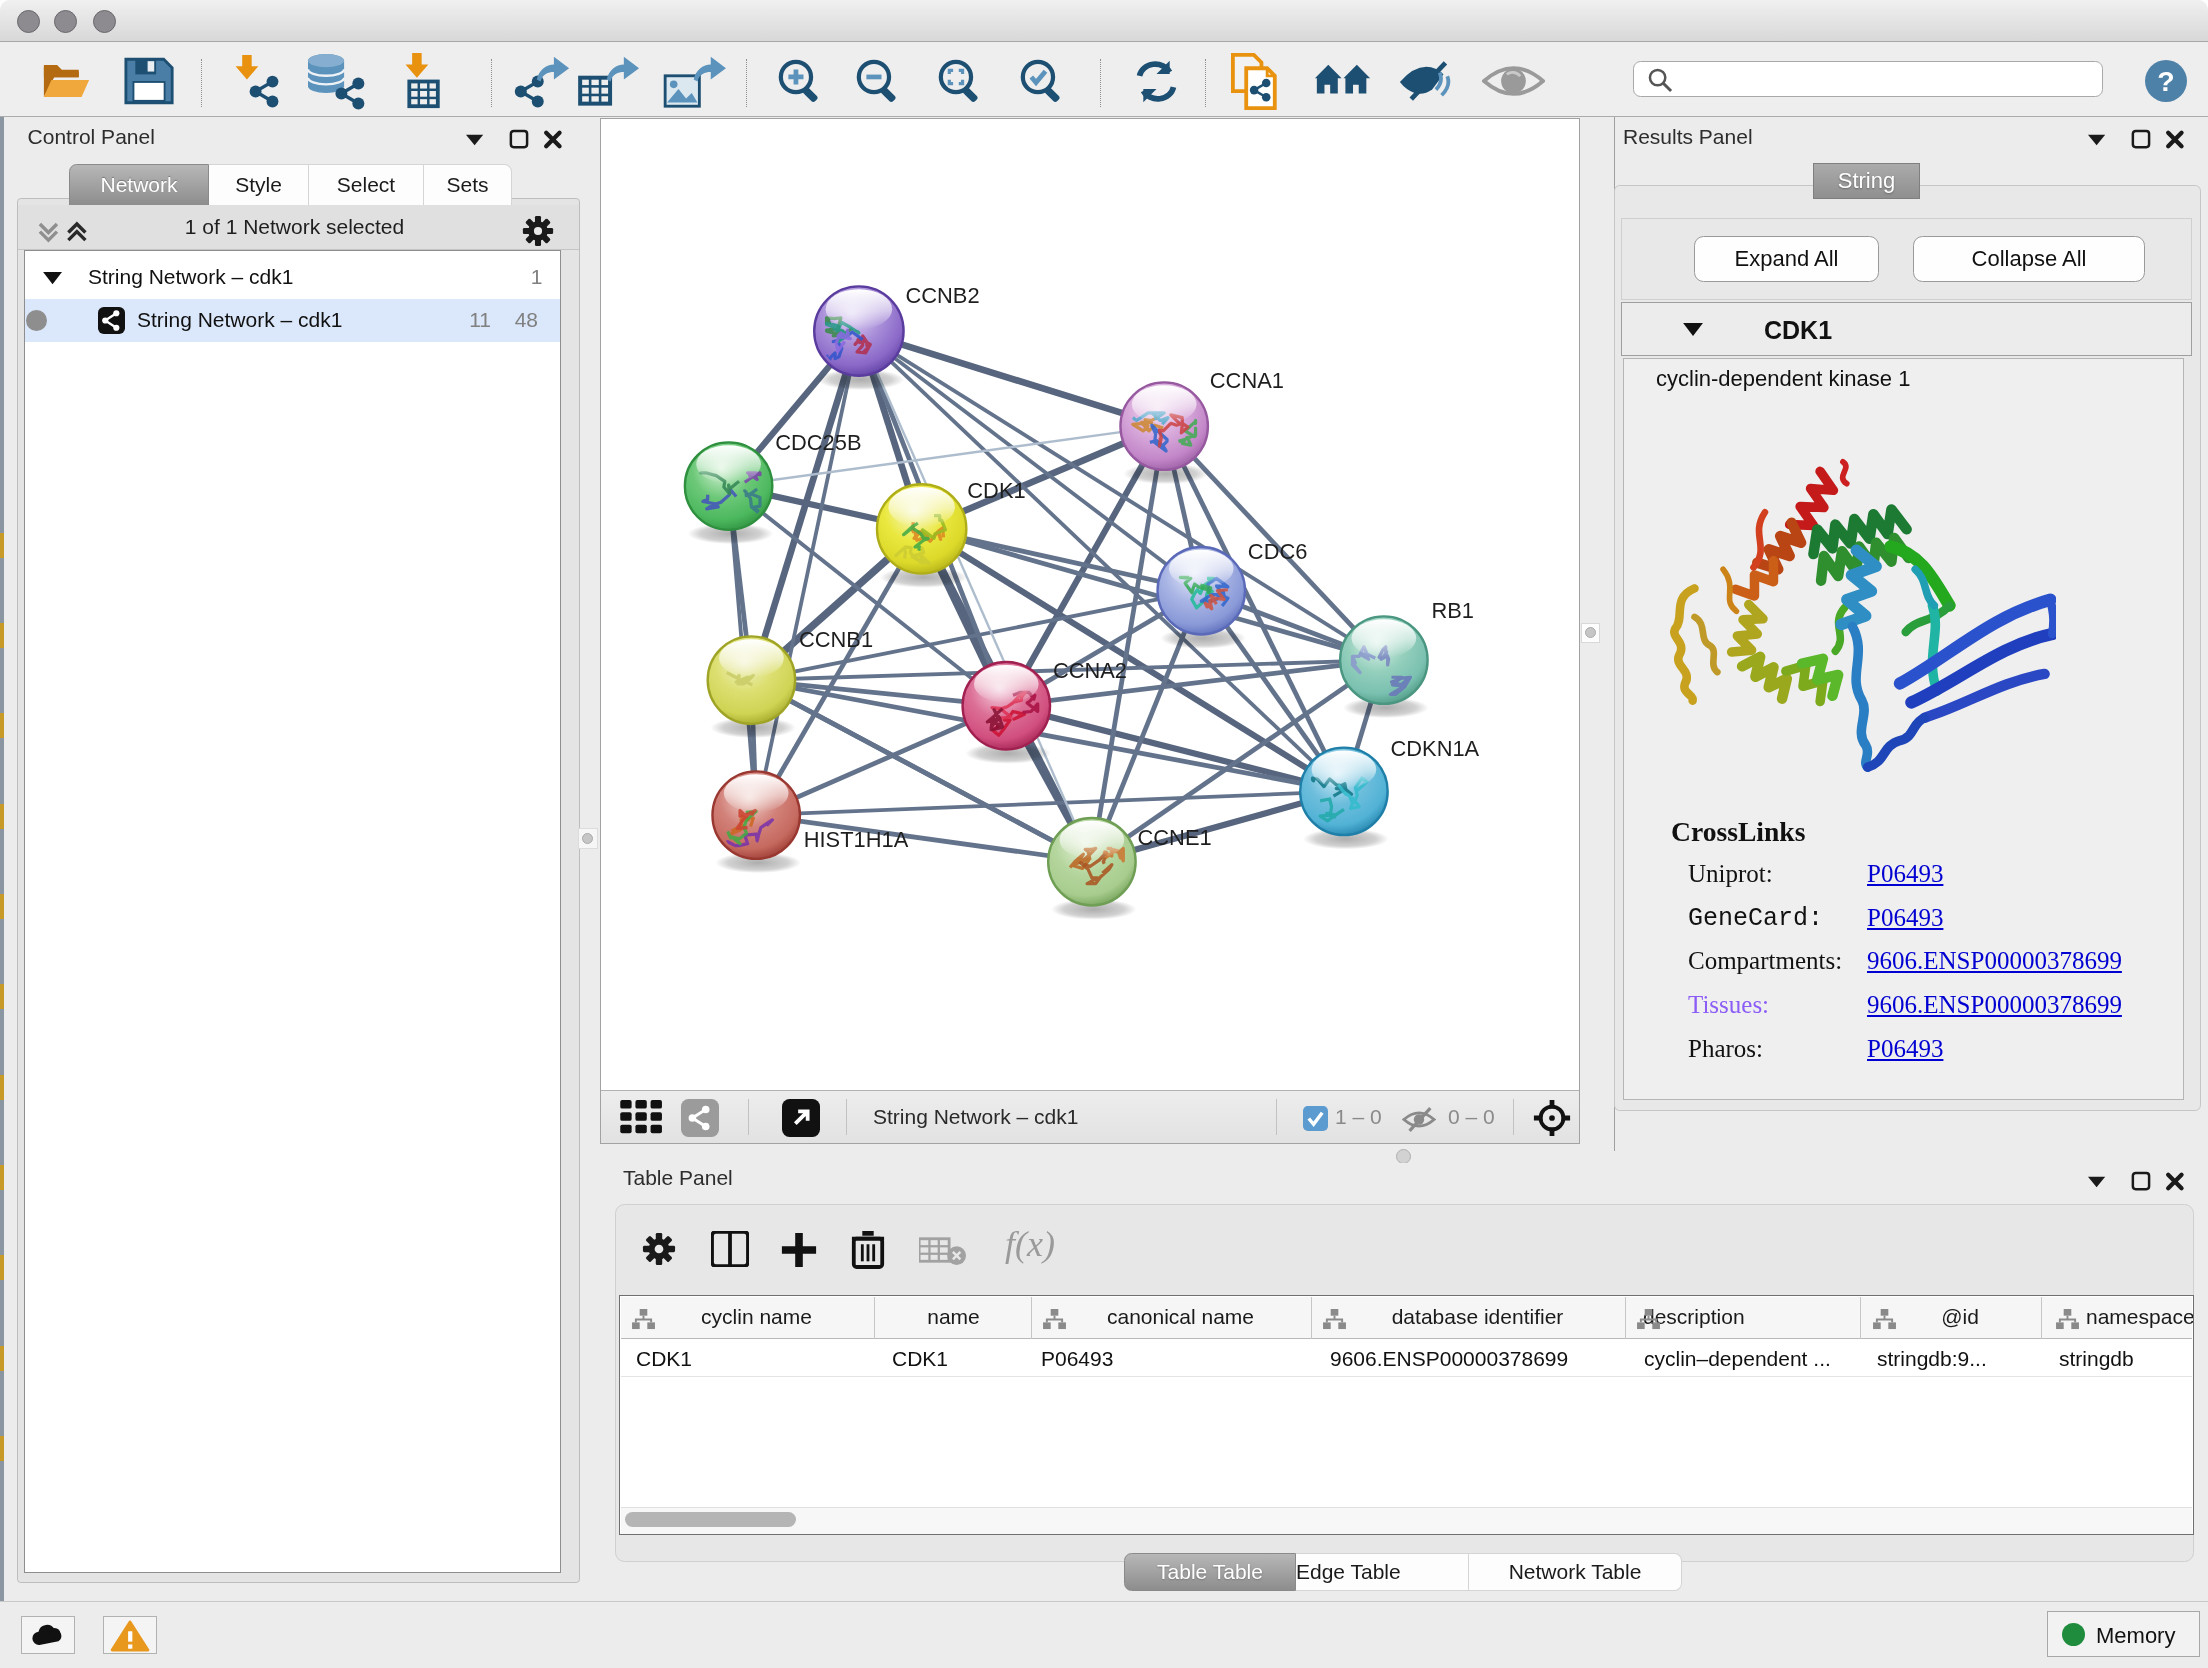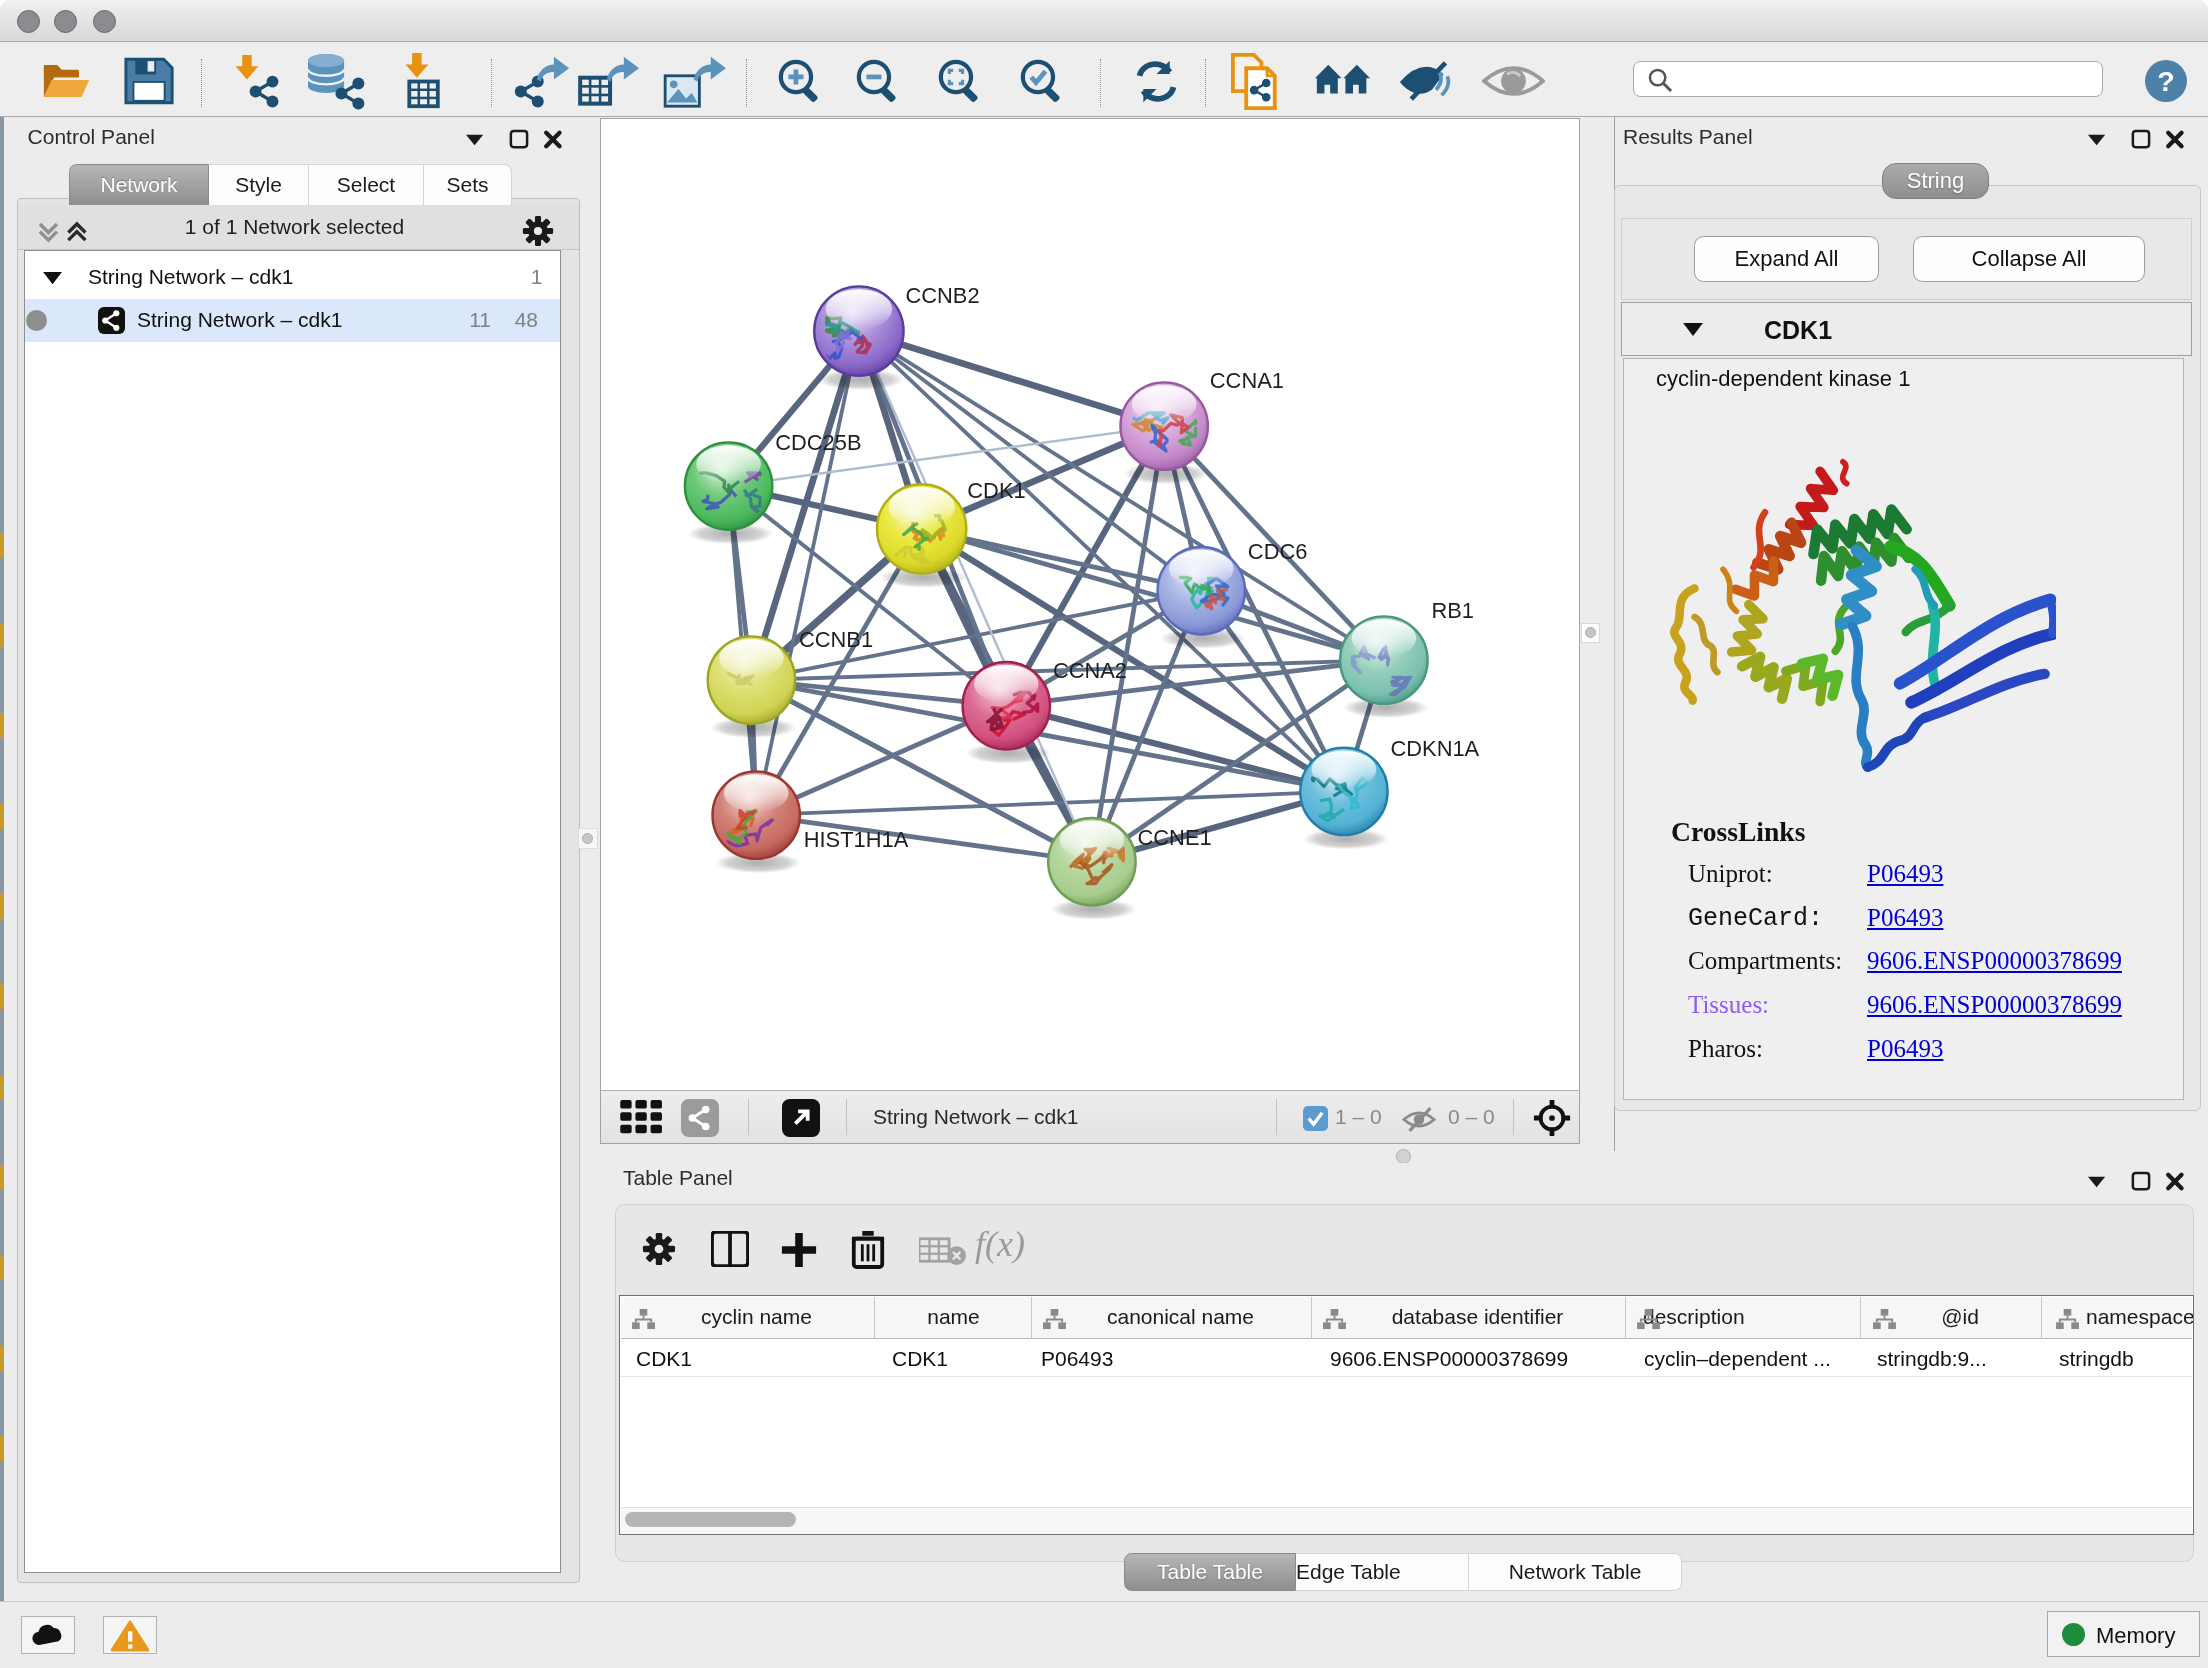--- a/index.html
+++ b/index.html
@@ -549,21 +549,21 @@
 <div class="abs" style="left:582px;top:833px;width:11.4px;height:11.4px;border-radius:50%;background:#c6c6c6;border:1px solid #aaa"></div>
 <div class="abs" style="left:1396px;top:1149px;width:15px;height:15px;border-radius:50%;background:#d2d2d2;border:1px solid #b0b0b0"></div>
 <div class="abs" style="left:1614px;top:117px;width:594px;height:1034px;background:#ececec;border-left:1.9px solid #9f9f9f"></div>
 <div class="abs" style="left:1623px;top:125px;font-size:21px;color:#2d2d2d">Results Panel</div>
 <svg style="position:absolute;left:2088px;top:129px" width="105" height="21" viewBox="0 0 110 22">
       <path d="M0 6 L18 6 L9 17 Z" fill="#1a1a1a"></path>
       <rect x="47" y="2" width="17" height="17" rx="3" fill="none" stroke="#1a1a1a" stroke-width="2.6"></rect>
       <path d="M84 4 L98 18 M98 4 L84 18" stroke="#1a1a1a" stroke-width="4.5" stroke-linecap="round"></path>
     </svg>
 <div class="abs" style="left:1614px;top:185px;width:587px;height:926px;background:#e8e8e8;border:1px solid #c6c6c6;border-radius:5.7px"></div>
-<div class="abs" style="left:1882px;top:163px;width:107px;height:36px;background:linear-gradient(#ababab,#8f8f8f);border:1px solid #7f7f7f;border-radius:14px;color:#fff;font-size:22px;text-align:center;line-height:34px;text-shadow:0 1px 1.9px #666">String</div>
+<div class="abs" style="left:1813px;top:163px;width:107px;height:36px;background:linear-gradient(#ababab,#8f8f8f);border:1px solid #7f7f7f;border-radius:0;color:#fff;font-size:22px;text-align:center;line-height:34px;text-shadow:0 1px 1.9px #666">String</div>
 <div class="abs" style="left:1621px;top:218px;width:571px;height:82px;border:1.9px groove #cfcfcf"></div>
 <div class="abs" style="left:1694px;top:236px;width:185px;height:46px;background:#fefefe;border:1px solid #9a9a9a;border-radius:9.5px;font-size:22px;color:#111;text-align:center;line-height:44px">Expand All</div>
 <div class="abs" style="left:1913px;top:236px;width:232px;height:46px;background:#fefefe;border:1px solid #9a9a9a;border-radius:9.5px;font-size:22px;color:#111;text-align:center;line-height:44px">Collapse All</div>
 <div class="abs" style="left:1621px;top:302px;width:571px;height:54px;background:#ececec;border:1.9px solid #9f9f9f"></div>
 <svg class="abs" style="left:1682px;top:321px" width="23" height="17" viewBox="0 0 24 18">
       <path d="M1 2 L22 2 L11.5 16 Z" fill="#111"></path>
     </svg>
 <div class="abs" style="left:1764px;top:316px;font-size:25px;font-weight:bold;color:#111">CDK1</div>
 <div class="abs" style="left:1623px;top:358px;width:561px;height:742px;background:#efefef;border:1px solid #b5b5b5"></div>
 <div class="abs" style="left:1656px;top:366px;font-size:22px;color:#111">cyclin-dependent kinase 1</div>
@@ -645,21 +645,21 @@
     </svg>
 <svg class="abs" style="left:919px;top:1235px" width="49" height="30" viewBox="0 0 52 32">
       <rect x="0" y="4" width="32" height="24" fill="none" stroke="#a2a2a2" stroke-width="3"></rect>
       <line x1="0" y1="12" x2="32" y2="12" stroke="#a2a2a2" stroke-width="2.4"></line>
       <line x1="0" y1="20" x2="32" y2="20" stroke="#a2a2a2" stroke-width="2.4"></line>
       <line x1="11" y1="4" x2="11" y2="28" stroke="#a2a2a2" stroke-width="2.4"></line>
       <line x1="21" y1="4" x2="21" y2="28" stroke="#a2a2a2" stroke-width="2.4"></line>
       <circle cx="40" cy="22" r="10" fill="#a2a2a2"></circle>
       <path d="M36 18 l8 8 M44 18 l-8 8" stroke="#e7e7e7" stroke-width="2.6"></path>
     </svg>
-<div class="abs" style="left:975px;top:1223px;font-family:'Liberation Serif',serif;font-style:italic;font-size:36px;color:#9a9a9a">f(x)</div>
+<div class="abs" style="left:1005px;top:1223px;font-family:'Liberation Serif',serif;font-style:italic;font-size:36px;color:#9a9a9a">f(x)</div>
 <div class="abs" style="left:619px;top:1295px;width:1575px;height:240px;background:#fff;border:1.9px solid #6f6f6f"></div>
 <div class="abs" style="left:621px;top:1297px;width:1571px;height:42px;background:#f6f6f6;border-bottom:1px solid #b9b9b9"></div>
 <div class="abs" style="left:621px;top:1297px;width:254px;height:42px;border-right:1px solid #c6c6c6"></div>
 <div class="abs" style="left:638px;top:1305px;width:237px;text-align:center;font-size:21px;color:#1a1a1a;overflow:hidden;white-space:nowrap">cyclin name</div>
 <svg style="position:absolute;left:632px;top:1309px" width="23" height="21" viewBox="0 0 24 22">
       <rect x="8" y="0" width="8" height="7" fill="#8a8a8a"></rect>
       <rect x="0" y="14" width="8" height="7" fill="#8a8a8a"></rect>
       <rect x="16" y="14" width="8" height="7" fill="#8a8a8a"></rect>
       <path d="M12 7 v4 M4 14 v-3 h16 v3" stroke="#8a8a8a" stroke-width="2" fill="none"></path>
     </svg>

